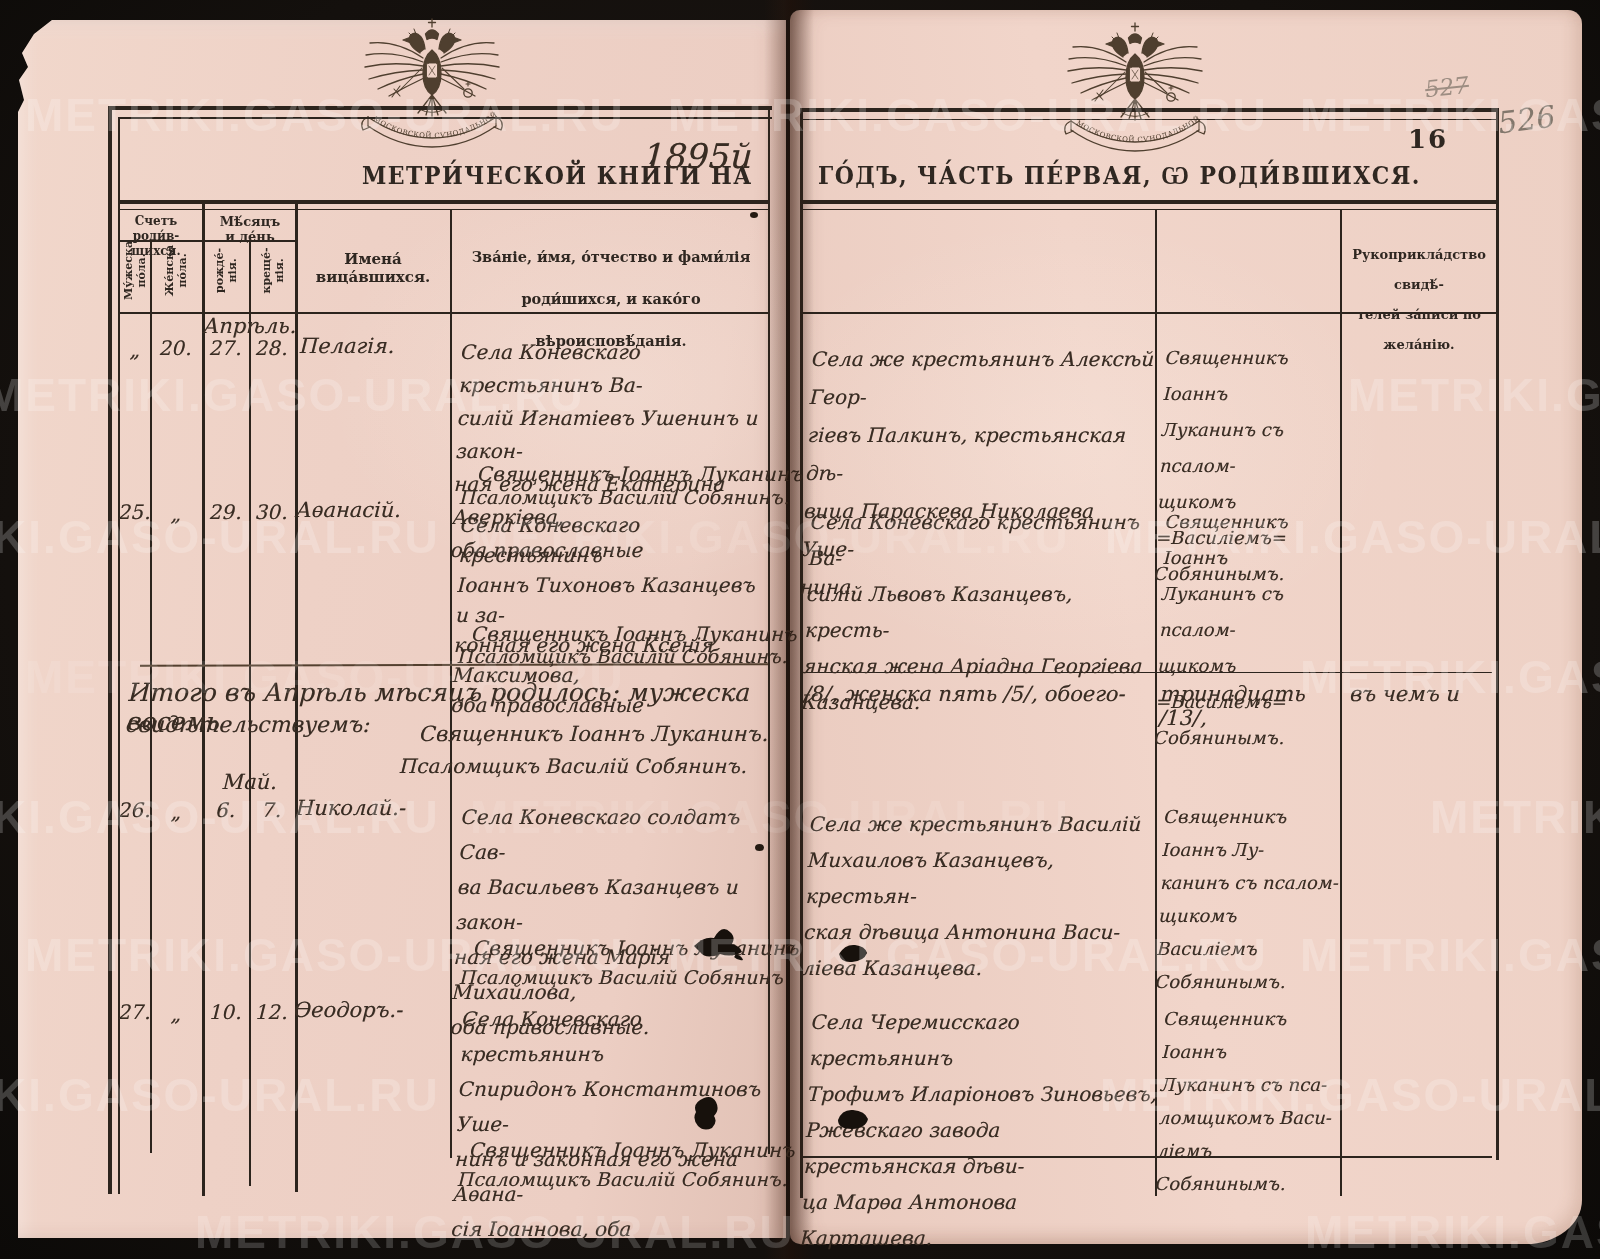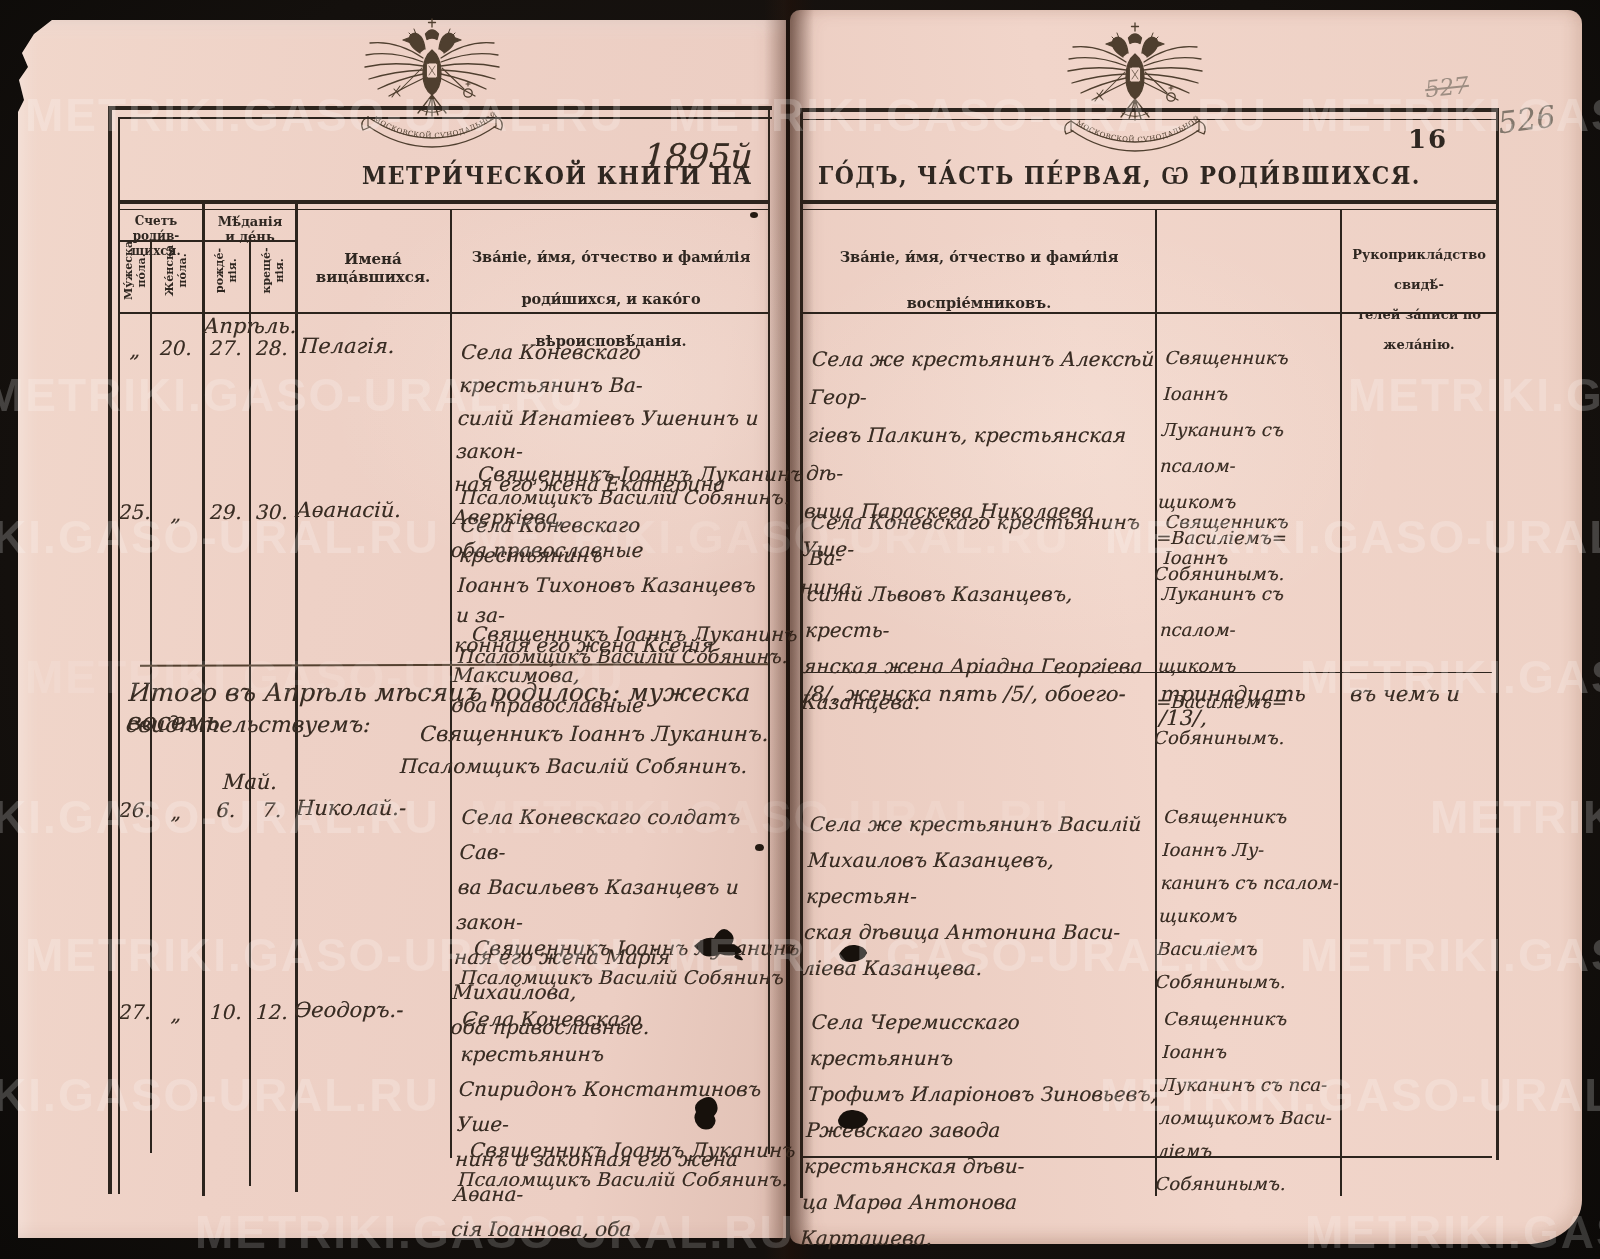--- a/index.html
+++ b/index.html
@@ -132,36 +132,34 @@
   <i class="l" style="left:802px;top:200px;width:694px;height:3.5px"></i>
   <i class="l" style="left:802px;top:209px;width:694px;height:1.2px"></i>
   <i class="l" style="left:802px;top:312px;width:694px;height:1.8px"></i>
   <i class="l" style="left:1155px;top:210px;width:1.5px;height:986px"></i>
   <i class="l" style="left:1340px;top:210px;width:1.5px;height:986px"></i>
   <i class="l" style="left:802px;top:672px;width:690px;height:1.4px"></i>
   <i class="l" style="left:802px;top:1156px;width:690px;height:1.8px"></i>
 
   <div class="printed c" style="left:112px;top:214px;width:88px;font-size:12px;line-height:15px">Счетъ роди́в-
 шихся.</div>
-  <div class="printed c" style="left:203px;top:214px;width:94px;font-size:13px;line-height:15px">Мѣ́данія
+  <div class="printed c" style="left:203px;top:214px;width:94px;font-size:13px;line-height:15px">Мѣ́сяцъ
 и де́нь</div>
   <div class="printed c" style="left:103px;top:258px;width:64px;font-size:11px;line-height:12.5px;transform:rotate(-90deg)">Му́жеска
 по́ла.</div>
   <div class="printed c" style="left:144px;top:258px;width:64px;font-size:11px;line-height:12.5px;transform:rotate(-90deg)">Же́нска
 по́ла.</div>
   <div class="printed c" style="left:194px;top:258px;width:64px;font-size:11px;line-height:12.5px;transform:rotate(-90deg)">рожде́-
 нія.</div>
   <div class="printed c" style="left:241px;top:258px;width:64px;font-size:11px;line-height:12.5px;transform:rotate(-90deg)">креще́-
 нія.</div>
   <div class="printed c" style="left:298px;top:250px;width:150px;font-size:15px">Имена́ вица́вшихся.</div>
   <div class="printed c" style="left:454px;top:236px;width:314px;font-size:14.5px;line-height:42px">Зва́ніе, и́мя, о́тчество и фами́лія роди́шихся, и како́го
 вѣроисповѣ́данія.</div>
 
-  <div class="printed c" style="left:804px;top:234px;width:350px;font-size:14.5px;line-height:46px">Зва́ніе, и́мя, о́тчество и фами́лія
-воспріе́мниковъ.</div>
   <div class="printed c" style="left:1344px;top:240px;width:150px;font-size:13px;line-height:30px">Рукоприкла́дство свидѣ́-
 телей за́писи по жела́нію.</div>
 
   <div class="hw c" style="left:203px;top:314px;width:94px;font-size:21px">Апрѣль.</div>
   <div class="hw c" style="left:113px;top:338px;width:44px;font-size:20px">„</div>
   <div class="hw c" style="left:154px;top:336px;width:44px;font-size:20px">20.</div>
   <div class="hw c" style="left:204px;top:336px;width:44px;font-size:20px">27.</div>
   <div class="hw c" style="left:250px;top:336px;width:44px;font-size:20px">28.</div>
   <div class="hw" style="left:300px;top:334px;font-size:21px">Пелагія.</div>
   <div class="hw" style="left:456px;top:336px;width:312px;font-size:20px;line-height:33px">Села Коневскаго крестьянинъ Ва-

